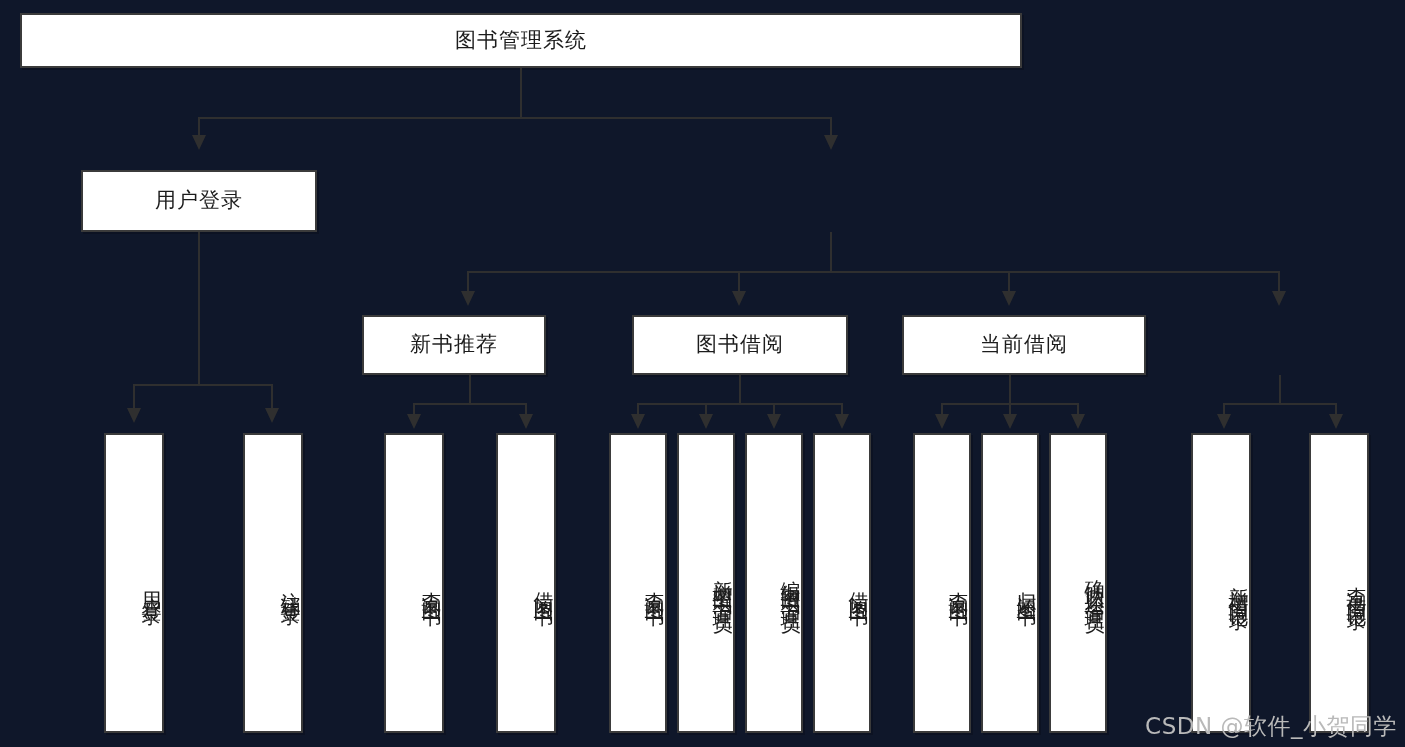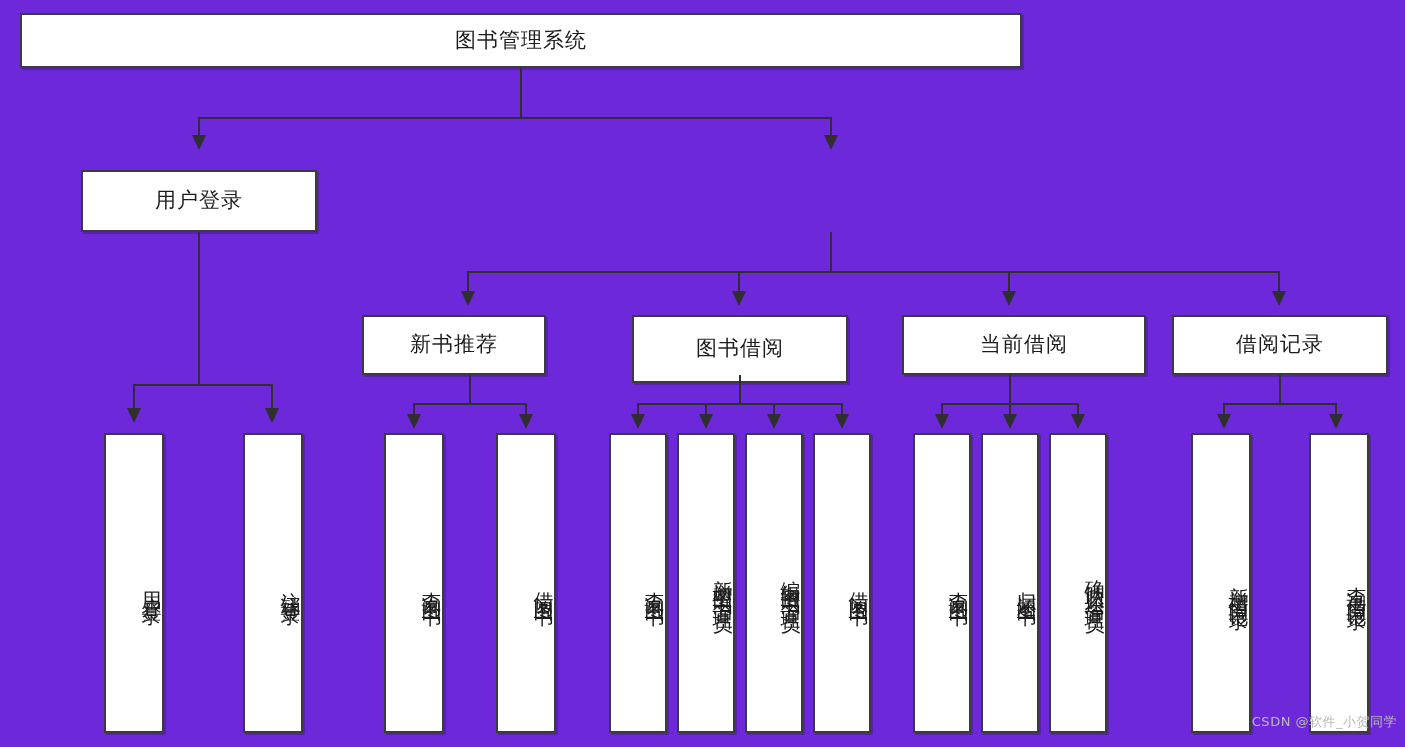--- a/index.html
+++ b/index.html
@@ -8,21 +8,21 @@
     padding: 0;
     background: #ffffff;
   }
   body {
     font-family: "DejaVu Sans", "Liberation Sans", sans-serif;
   }
   #canvas {
     position: relative;
     width: 1405px;
     height: 747px;
-    background: #6d28d9;
+    background: #0f172a;
     overflow: hidden;
   }
   
   .node {
     position: absolute;
     box-sizing: border-box;
     background: #ffffff;
     border: 2px solid #3b3b3b;
     box-shadow: 2px 2px 0 rgba(0,0,0,0.18);
     display: flex;
@@ -67,22 +67,22 @@
     width: 0;
     height: 0;
     border-left: 7px solid transparent;
     border-right: 7px solid transparent;
     border-top: 15px solid #2f2f2f;
   }
   
   #watermark {
     position: absolute;
     right: 8px;
-    bottom: 16px;
-    font-size: 13px;
+    bottom: 5px;
+    font-size: 23px;
     color: #b9b9b9;
     white-space: nowrap;
     letter-spacing: 0.5px;
     pointer-events: none;
   }
 </style>
 </head>
 <body>
 
 <div id="canvas">
@@ -117,28 +117,25 @@
   <div class="vline" style="left:738px; top:271px; width:2px; height:22px;"></div>
   <div class="arrow" style="left:732px; top:291px;"></div>
   <div class="vline" style="left:1008px; top:271px; width:2px; height:22px;"></div>
   <div class="arrow" style="left:1002px; top:291px;"></div>
   <div class="vline" style="left:1278px; top:271px; width:2px; height:22px;"></div>
   <div class="arrow" style="left:1272px; top:291px;"></div>
 
   <div class="node horizontal" style="left:362px; top:315px; width:184px; height:60px;">
     <span>新书推荐</span>
   </div>
-  <div class="node horizontal" style="left:632px; top:315px; width:216px; height:68px;">
+  <div class="node horizontal" style="left:632px; top:315px; width:216px; height:60px;">
     <span>图书借阅</span>
   </div>
   <div class="node horizontal" style="left:902px; top:315px; width:244px; height:60px;">
     <span>当前借阅</span>
-  </div>
-  <div class="node horizontal" style="left:1172px; top:315px; width:216px; height:60px;">
-    <span>借阅记录</span>
   </div>
 
   <div class="vline" style="left:469px; top:375px; width:2px; height:29px;"></div>
   <div class="hline" style="left:413px; top:403px; width:114px; height:2px;"></div>
   <div class="vline" style="left:413px; top:403px; width:2px; height:13px;"></div>
   <div class="arrow" style="left:407px; top:414px;"></div>
   <div class="vline" style="left:525px; top:403px; width:2px; height:13px;"></div>
   <div class="arrow" style="left:519px; top:414px;"></div>
 
   <div class="vline" style="left:739px; top:375px; width:2px; height:29px;"></div>

